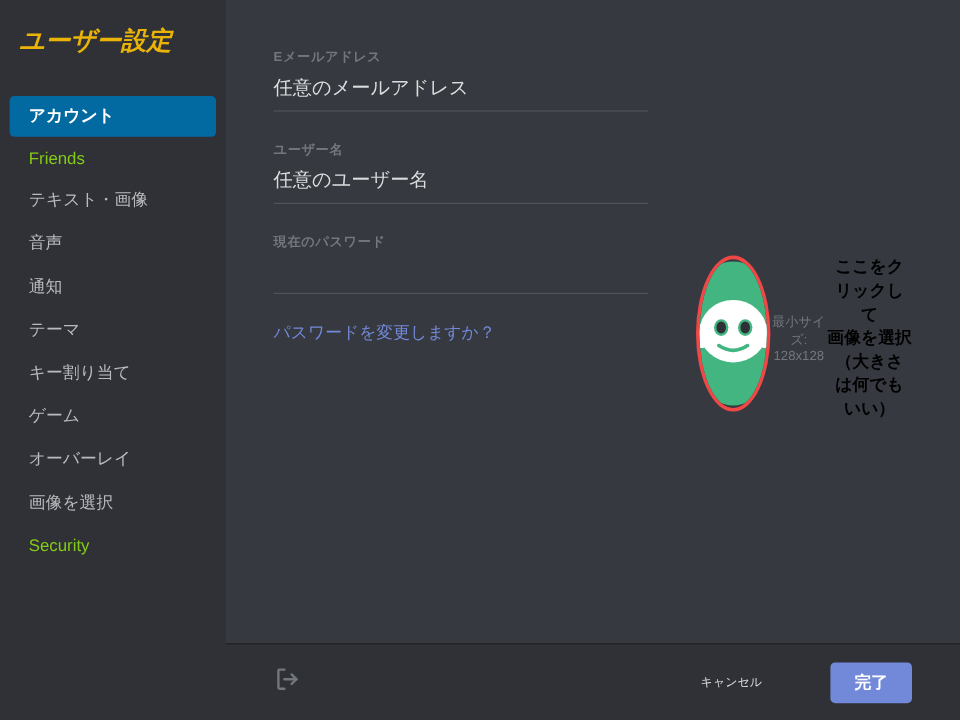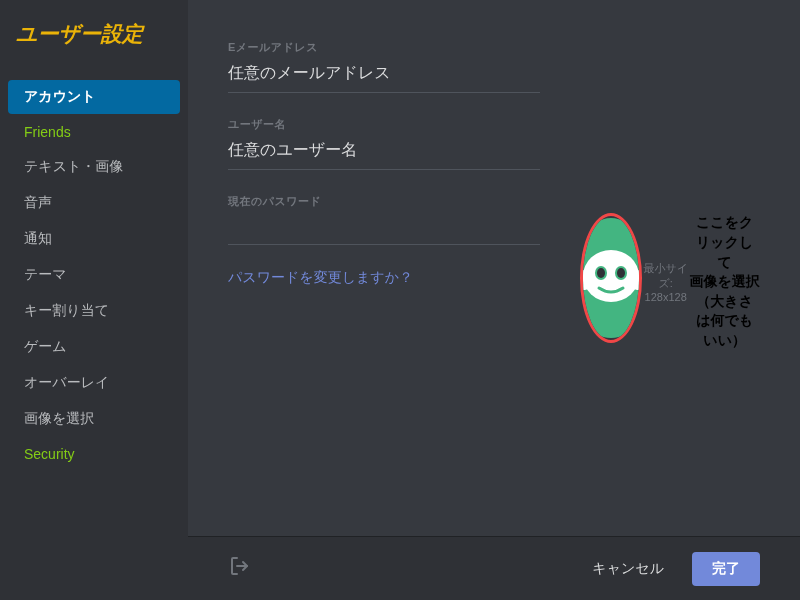--- a/index.html
+++ b/index.html
@@ -181,34 +181,35 @@
     .footer-right {
       display: flex;
       align-items: center;
       gap: 12px;
     }
 
     .cancel-button {
       background: transparent;
       border: none;
       color: #dcddde;
-      font-size: 14px;
+      font-size: 10px;
       cursor: pointer;
       padding: 8px 16px;
     }
 
     .done-button {
       background: #7289da;
       border: none;
       color: #ffffff;
       font-size: 14px;
       font-weight: 600;
       cursor: pointer;
       padding: 8px 20px;
       border-radius: 4px;
+      margin-left: 29px;
     }
   </style>
 </head>
 <body>
 
 <div class="sidebar">
   <div class="sidebar-title">ユーザー設定</div>
 
   <div class="sidebar-item active">
     <span>アカウント</span>

